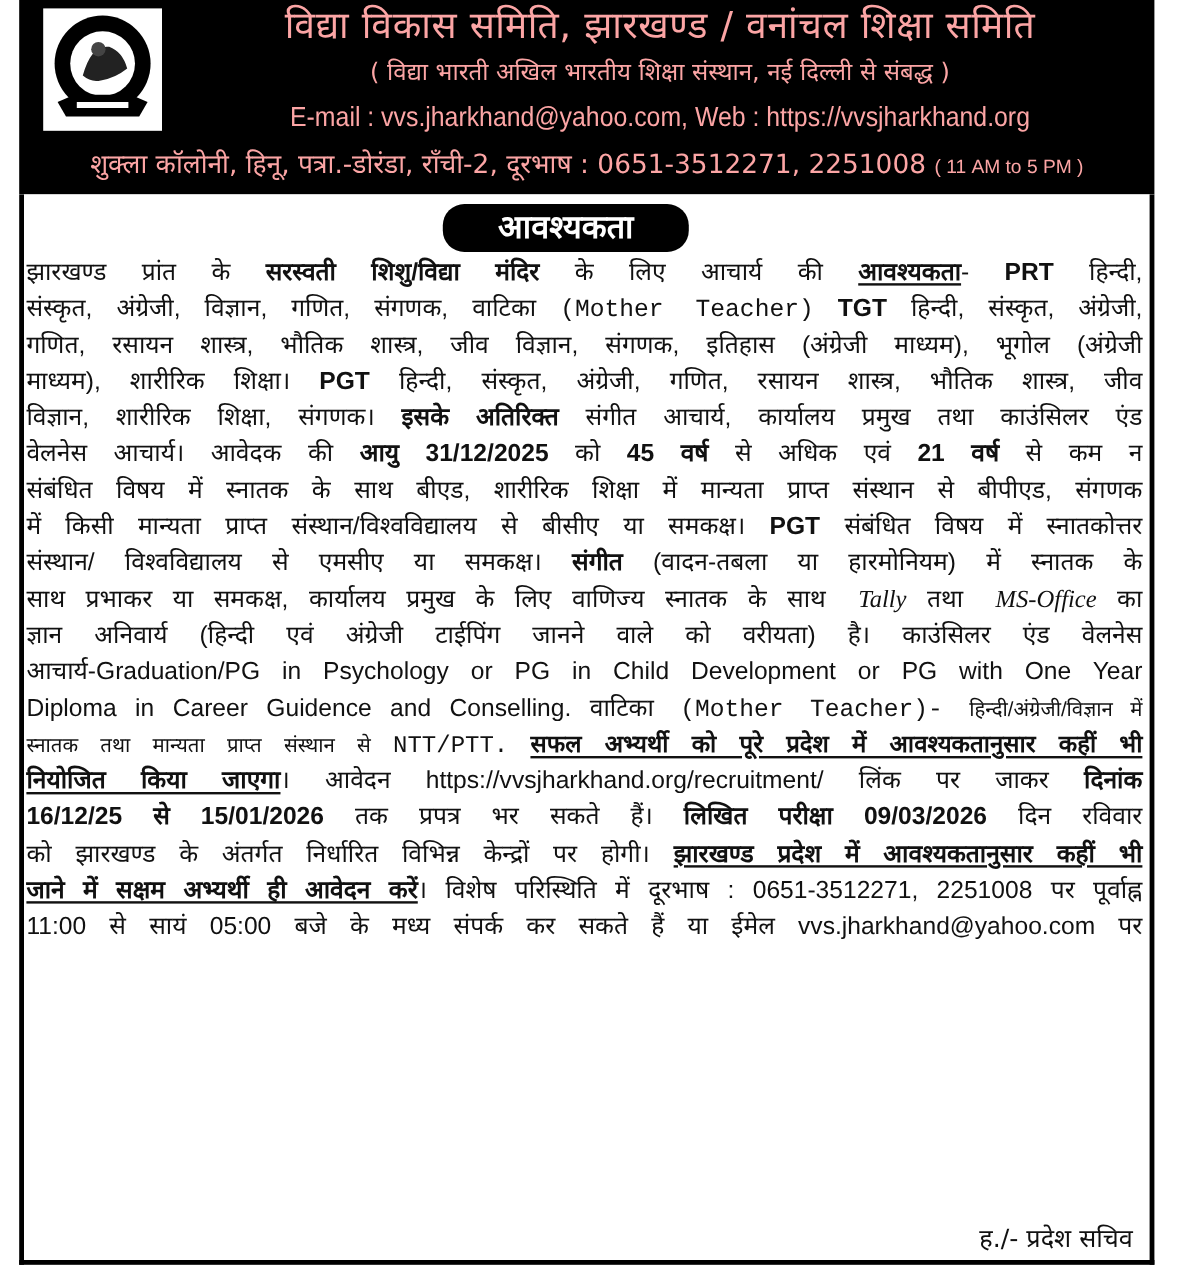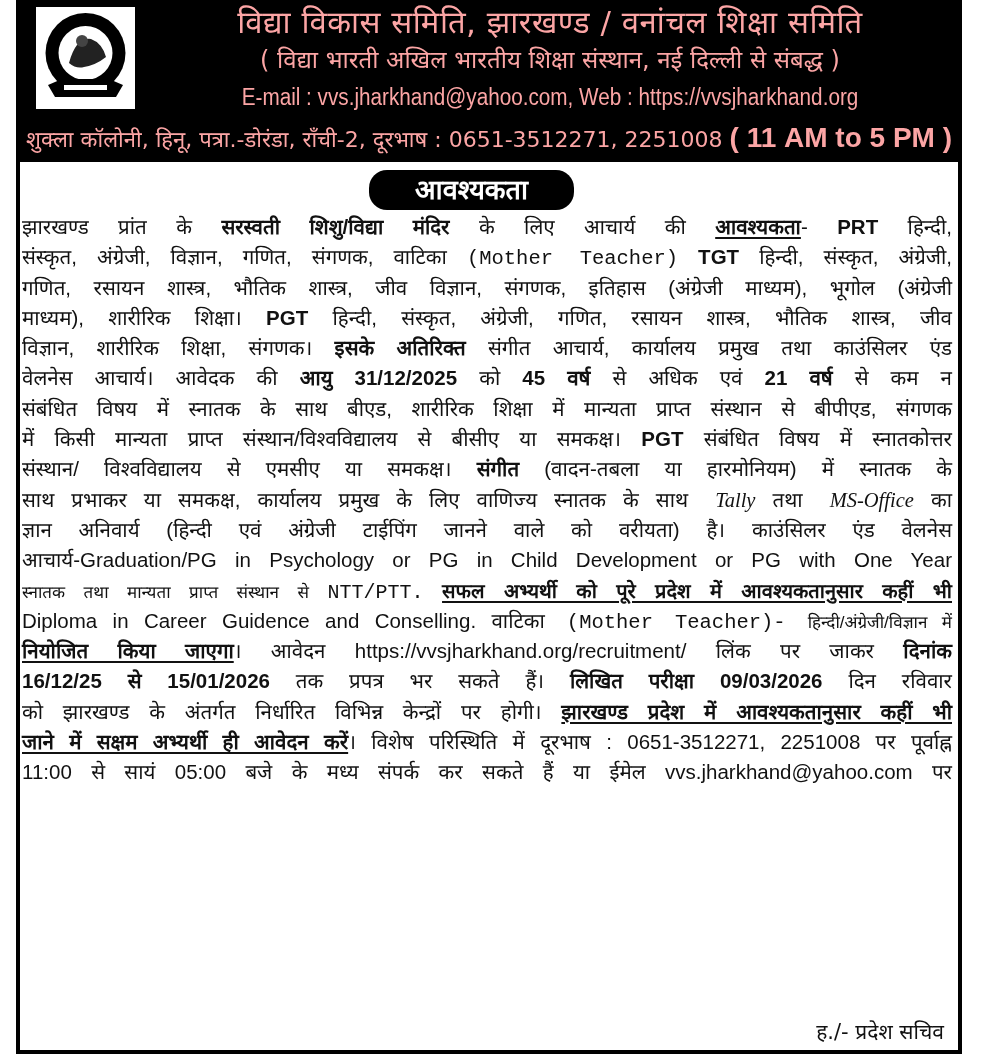--- a/index.html
+++ b/index.html
@@ -2,24 +2,24 @@
 <html><head>
 <meta charset="utf-8">
 <style>
   html, body { margin:0; padding:0; background:#ffffff; }
   body { width:986px; height:1062px; position:relative; overflow:hidden;
          font-family:"DejaVu Sans", sans-serif; color:#111; }
   .header { position:absolute; left:16px; top:0; width:946px; height:162px; background:#000; color:#fca5a5; }
   .logo { position:absolute; left:20px; top:7px; width:99px; height:102px; background:#fff; }
   .logo svg { width:99px; height:102px; display:block; }
   .h-title { position:absolute; left:126px; top:2px; width:816px; text-align:center; font-size:31px; line-height:40px; white-space:nowrap; letter-spacing:0.5px; }
-  .h-sub { position:absolute; left:126px; top:44px; width:816px; text-align:center; font-size:24px; line-height:32px; white-space:nowrap; }
+  .h-sub { position:absolute; left:126px; top:44px; width:816px; text-align:center; font-size:20px; line-height:32px; white-space:nowrap; }
   .h-email { position:absolute; left:126px; top:82px; width:816px; text-align:center; font-family:"Liberation Sans", sans-serif; font-size:23px; line-height:30px; white-space:nowrap; transform:scaleX(0.9); transform-origin:center; }
   .h-addr { position:absolute; left:0; top:120px; width:946px; text-align:center; font-size:22px; line-height:36px; white-space:nowrap; }
-  .h-addr .hours { font-family:"Liberation Sans", sans-serif; font-weight:bold; font-size:28px; }
+  .h-addr .hours { font-family:"Liberation Sans", sans-serif; font-weight:normal; font-size:16px; }
   .body-frame { position:absolute; left:16px; top:162px; width:938px; height:888px; border:4px solid #000; border-top:none; background:#fff; }
   .banner { position:absolute; left:369px; top:170px; width:205px; height:40px; background:#000; border-radius:18px; color:#fff; font-size:27px; line-height:40px; text-align:center; font-weight:bold; }
   .content { position:absolute; left:22px; top:212px; width:930px; font-family:"Liberation Sans", sans-serif; font-size:20.5px; line-height:30.3px; text-align:justify; text-align-last:justify; }
   .line { display:block; height:30.3px; white-space:nowrap; text-align:justify; text-align-last:justify; }
   b, .b { font-weight:bold; }
   u, .u { text-decoration:underline; text-decoration-thickness:2px; text-underline-offset:3px; }
   .serif { font-family:Liberation Mono, monospace; }
   .it { font-style:italic; font-family:"Liberation Serif", serif;margin-left:10px; }
   .small { font-size:17px; }
   .line.last { text-align:left; text-align-last:left; }
@@ -58,22 +58,22 @@
   <span class="line"><span>गणित, रसायन शास्त्र, भौतिक शास्त्र, जीव विज्ञान, संगणक, इतिहास (अंग्रेजी माध्यम), भूगोल (अंग्रेजी</span></span>
   <span class="line"><span>माध्यम), शारीरिक शिक्षा। </span><b>PGT</b><span> हिन्दी, संस्कृत, अंग्रेजी, गणित, रसायन शास्त्र, भौतिक शास्त्र, जीव</span></span>
   <span class="line"><span>विज्ञान, शारीरिक शिक्षा, संगणक। </span><b>इसके अतिरिक्त</b><span> संगीत आचार्य, कार्यालय प्रमुख तथा काउंसिलर एंड</span></span>
   <span class="line"><span>वेलनेस आचार्य। आवेदक की </span><b>आयु 31/12/2025</b><span> को </span><b>45 वर्ष</b><span> से अधिक एवं </span><b>21 वर्ष</b><span> से कम न</span></span>
   <span class="line"><span>संबंधित विषय में स्नातक के साथ बीएड, शारीरिक शिक्षा में मान्यता प्राप्त संस्थान से बीपीएड, संगणक</span></span>
   <span class="line"><span>में किसी मान्यता प्राप्त संस्थान/विश्वविद्यालय से बीसीए या समकक्ष। </span><b>PGT</b><span> संबंधित विषय में स्नातकोत्तर</span></span>
   <span class="line"><span>संस्थान/ विश्वविद्यालय से एमसीए या समकक्ष। </span><b>संगीत</b><span> (वादन-तबला या हारमोनियम) में स्नातक के</span></span>
   <span class="line"><span>साथ प्रभाकर या समकक्ष, कार्यालय प्रमुख के लिए वाणिज्य स्नातक के साथ </span><span class="it">Tally</span><span> तथा </span><span class="it">MS-Office</span><span> का</span></span>
   <span class="line"><span>ज्ञान अनिवार्य (हिन्दी एवं अंग्रेजी टाईपिंग जानने वाले को वरीयता) है। काउंसिलर एंड वेलनेस</span></span>
   <span class="line"><span>आचार्य-Graduation/PG in Psychology or PG in Child Development or PG with One Year</span></span>
+  <span class="line"><span>Diploma in Career Guidence and Conselling. </span><span>वाटिका</span><span class="serif"> (Mother Teacher)- </span><span class="small">हिन्दी/अंग्रेजी/विज्ञान में</span></span>
   <span class="line small"><span>स्नातक तथा मान्यता प्राप्त संस्थान से </span><span class="serif" style="font-size:20px">NTT/PTT.</span><span> </span><b class="u" style="font-size:20px">सफल अभ्यर्थी को पूरे प्रदेश में आवश्यकतानुसार कहीं भी</b></span>
-  <span class="line"><span>Diploma in Career Guidence and Conselling. </span><span>वाटिका</span><span class="serif"> (Mother Teacher)- </span><span class="small">हिन्दी/अंग्रेजी/विज्ञान में</span></span>
   <span class="line"><b class="u">नियोजित किया जाएगा</b><span>। आवेदन https://vvsjharkhand.org/recruitment/ लिंक पर जाकर </span><b>दिनांक</b></span>
   <span class="line"><b>16/12/25 से 15/01/2026</b><span> तक प्रपत्र भर सकते हैं। </span><b>लिखित परीक्षा 09/03/2026</b><span> दिन रविवार</span></span>
   <span class="line"><span>को झारखण्ड के अंतर्गत निर्धारित विभिन्न केन्द्रों पर होगी। </span><b class="u">झारखण्ड प्रदेश में आवश्यकतानुसार कहीं भी</b></span>
   <span class="line"><b class="u">जाने में सक्षम अभ्यर्थी ही आवेदन करें</b><span>। विशेष परिस्थिति में दूरभाष : 0651-3512271, 2251008 पर पूर्वाह्न</span></span>
   <span class="line"><span>11:00 से सायं 05:00 बजे के मध्य संपर्क कर सकते हैं या ईमेल vvs.jharkhand@yahoo.com पर</span></span>
 </div>
 
 <div class="sign">ह./- प्रदेश सचिव</div>
 
 </body></html>

